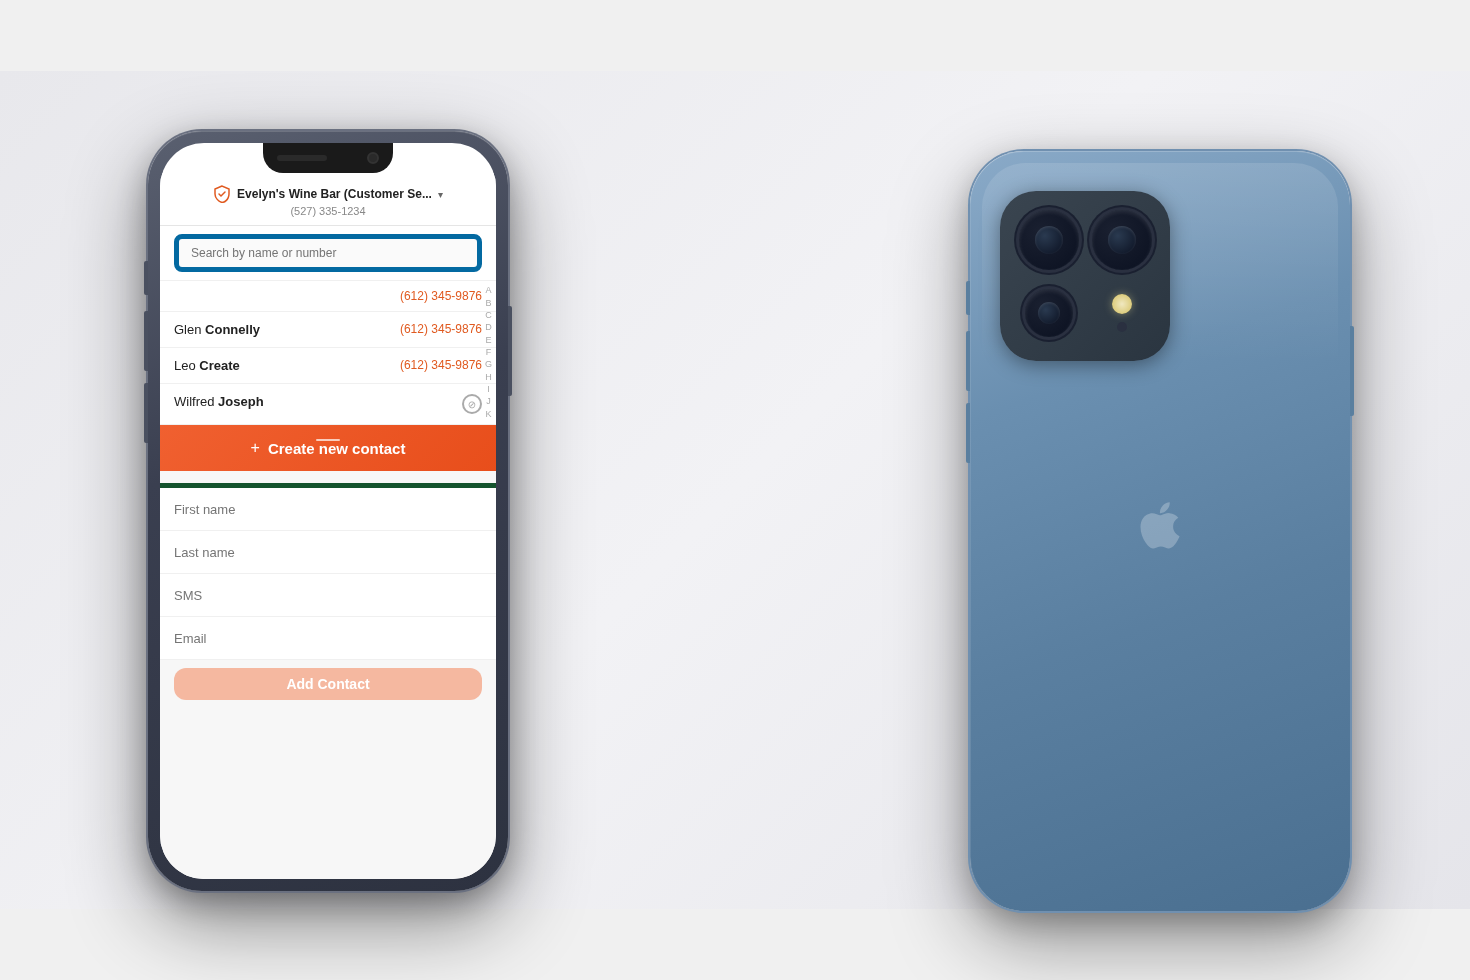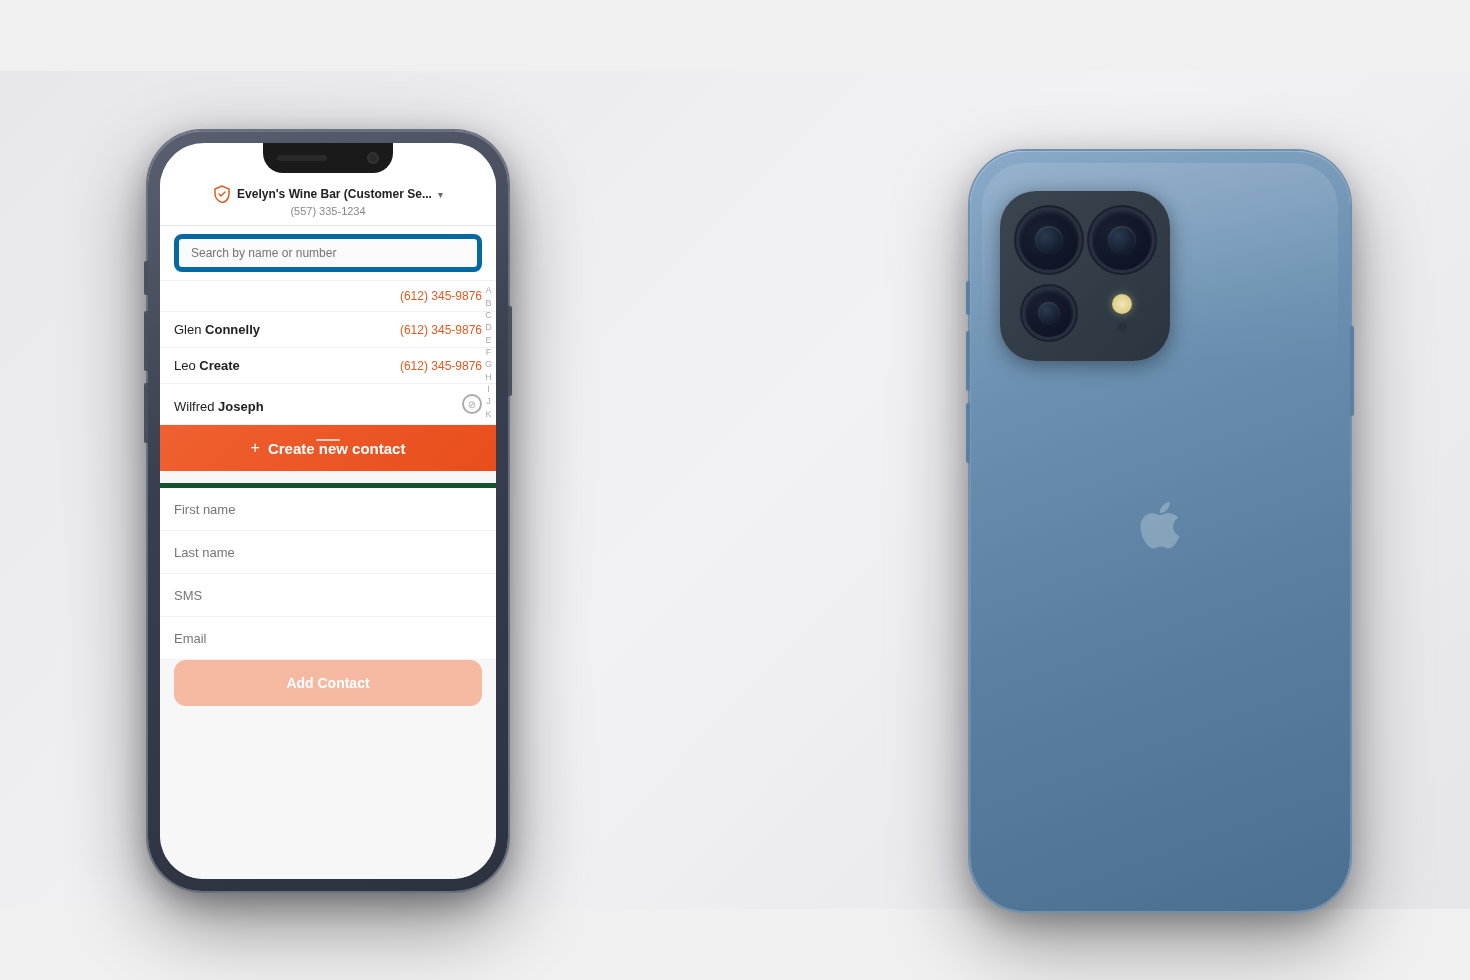--- a/index.html
+++ b/index.html
@@ -169,21 +169,21 @@
 
     
     .contacts-list {
       flex: 0 0 auto;
       background: #fff;
       position: relative;
     }
 
     .contact-item {
       display: flex;
-      align-items: flex-end;
+      align-items: flex-start;
       justify-content: space-between;
       padding: 10px 14px;
       border-bottom: 1px solid #f0f0f0;
       position: relative;
     }
     .contact-name {
       font-size: 13px;
       color: #222;
     }
     .contact-name strong {
@@ -272,24 +272,24 @@
       font-size: 13px;
       color: #aaa;
       background: transparent;
     }
     .form-field:first-child {
       border-top: 5px solid #14532d;
     }
 
     
     .add-contact-btn {
-      margin: 0 14px 0;
+      margin: 8px 14px 0;
       background: #f5b8a0;
       border-radius: 12px;
-      padding: 14px;
+      padding: 7px;
       text-align: center;
       cursor: pointer;
     }
     .add-contact-label {
       color: #fff;
       font-size: 14px;
       font-weight: 600;
     }
 
     
@@ -471,21 +471,21 @@
             <div class="app-header-brand">
               <div class="brand-shield">
                 <svg viewBox="0 0 18 18" fill="none">
                   <path d="M9 1L2 4v5c0 4 3.5 7.5 7 8.5C16 16.5 16 9 16 9V4L9 1z" fill="none" stroke="#e05a20" stroke-width="1.5"></path>
                   <path d="M6 9l2 2 4-4" stroke="#e05a20" stroke-width="1.5" stroke-linecap="round"></path>
                 </svg>
               </div>
               <span class="brand-name">Evelyn's Wine Bar (Customer Se...</span>
               <span class="brand-chevron">▾</span>
             </div>
-            <div class="app-header-phone">(557) 335-1234</div>
+            <div class="app-header-phone">(527) 335-1234</div>
           </div>
 
           <div class="search-bar">
             <input class="search-input" type="text" placeholder="Search by name or number" style="">
           </div>
 
           <div class="contacts-list">
 
             <div class="contact-item-number-only">
               <span class="contact-number">(612) 345-9876</span>

